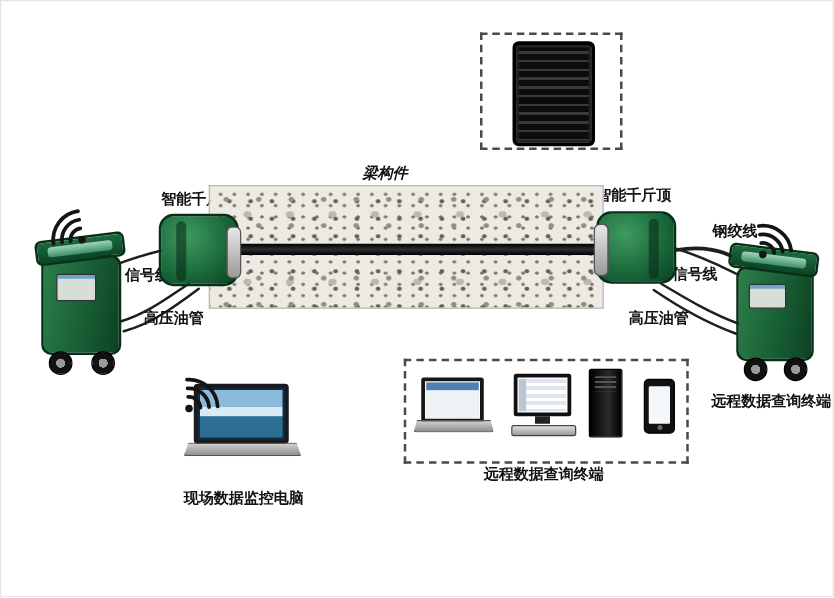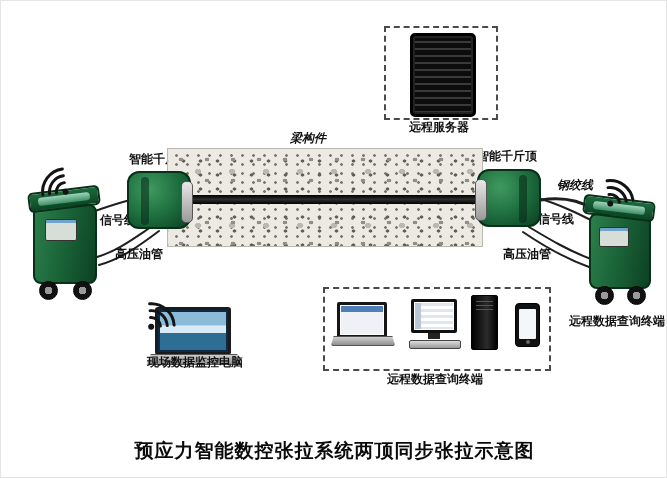--- a/index.html
+++ b/index.html
@@ -148,39 +148,38 @@
       <path d="M 604 226 C 580 214, 560 204, 540 198"></path>
       <path d="M 590 258 C 568 250, 548 238, 528 226"></path>
       <path d="M 588 266 C 566 258, 544 246, 522 231"></path>
       <path stroke-width="3" d="M 540 199 C 560 196, 576 198, 592 208"></path>
     </g>
   </svg>
 
   <div id="server-box" class="dashed">
     <div class="rack"></div>
   </div>
-  <div class="lbl" style="left:383px;top:119px;width:110px;">远程服务器</div>
 
   <div id="beam"></div>
   <div id="strand"></div>
   <div class="lbl" style="left:275px;top:130px;width:64px;font-style:italic;">梁构件</div>
 
   <div id="jack-left" class="jack">
     <div class="band"></div>
     <div class="flange"></div>
   </div>
   <div class="lbl" style="left:120px;top:151px;width:76px;">智能千斤顶</div>
 
   <div id="jack-right" class="jack">
     <div class="band"></div>
     <div class="flange"></div>
   </div>
   <div class="lbl" style="left:468px;top:148px;width:76px;">智能千斤顶</div>
 
-  <div class="lbl" style="left:551px;top:177px;width:46px;font-style:italic;">钢绞线</div>
+  <div class="lbl" style="left:564px;top:177px;width:46px;">钢绞线</div>
 
   <svg id="wifi-pump-left" class="wifi" viewBox="0 0 40 40">
     <g fill="none" stroke="#141414" stroke-width="2.6" stroke-linecap="round">
       <path d="M 8 24 A 8 8 0 0 1 16 32"></path>
       <path d="M 8 18 A 14 14 0 0 1 22 32"></path>
       <path d="M 8 12 A 20 20 0 0 1 28 32"></path>
     </g>
     <circle cx="8" cy="32" r="2.6" fill="#141414"></circle>
   </svg>
   <div id="pump-left-lid" class="pump-lid">
@@ -218,21 +217,21 @@
       <path d="M 8 24 A 8 8 0 0 1 16 32"></path>
       <path d="M 8 18 A 14 14 0 0 1 22 32"></path>
       <path d="M 8 12 A 20 20 0 0 1 28 32"></path>
     </g>
     <circle cx="8" cy="32" r="2.6" fill="#141414"></circle>
   </svg>
   <div id="fieldlap-screen" class="lap-screen">
     <div class="lap-pic"></div>
   </div>
   <div id="fieldlap-base" class="lap-base"></div>
-  <div class="lbl" style="left:138px;top:354px;width:112px;">现场数据监控电脑</div>
+  <div class="lbl" style="left:138px;top:390px;width:112px;">现场数据监控电脑</div>
 
   <div id="terminal-box" class="dashed">
     <div class="dev t-lapscreen">
       <div class="scr"></div>
     </div>
     <div class="dev t-lapbase lap-base"></div>
     <div class="dev t-monitor">
       <div class="scr"></div>
     </div>
     <div class="dev t-stand"></div>
@@ -240,15 +239,14 @@
     <div class="dev t-tower">
       <div class="slits"></div>
     </div>
     <div class="dev t-phone">
       <div class="scr"></div>
       <div class="btn"></div>
     </div>
   </div>
   <div class="lbl" style="left:378px;top:371px;width:112px;">远程数据查询终端</div>
 
-  <div id="title">预应力智能数控张拉系统两顶同步张拉示意图</div>
 
 </div>
 
 </body></html>

